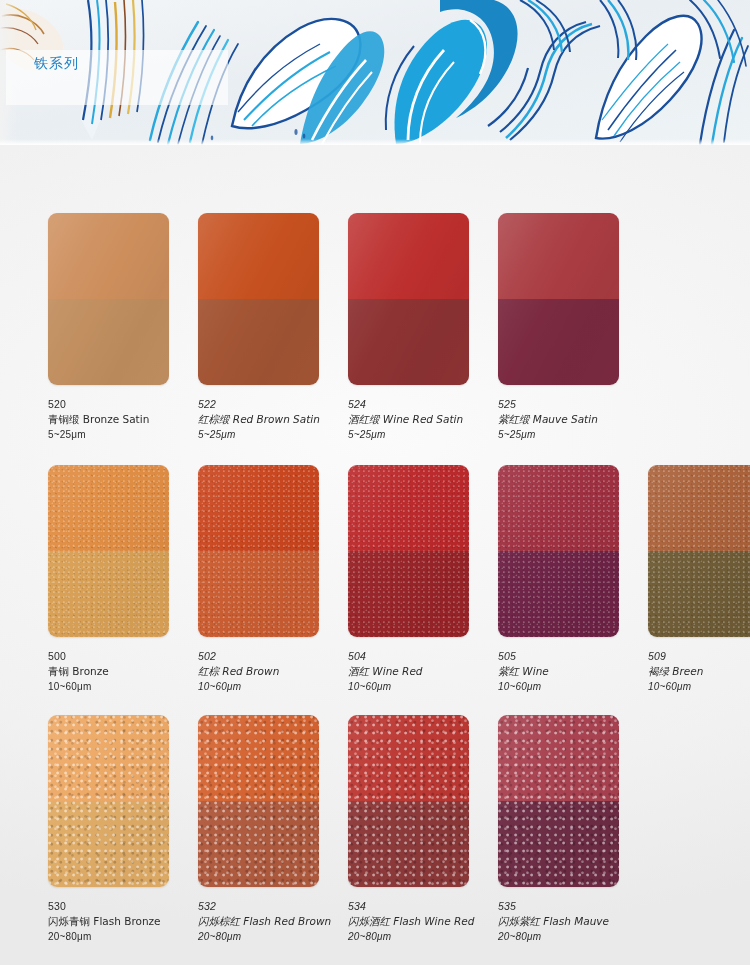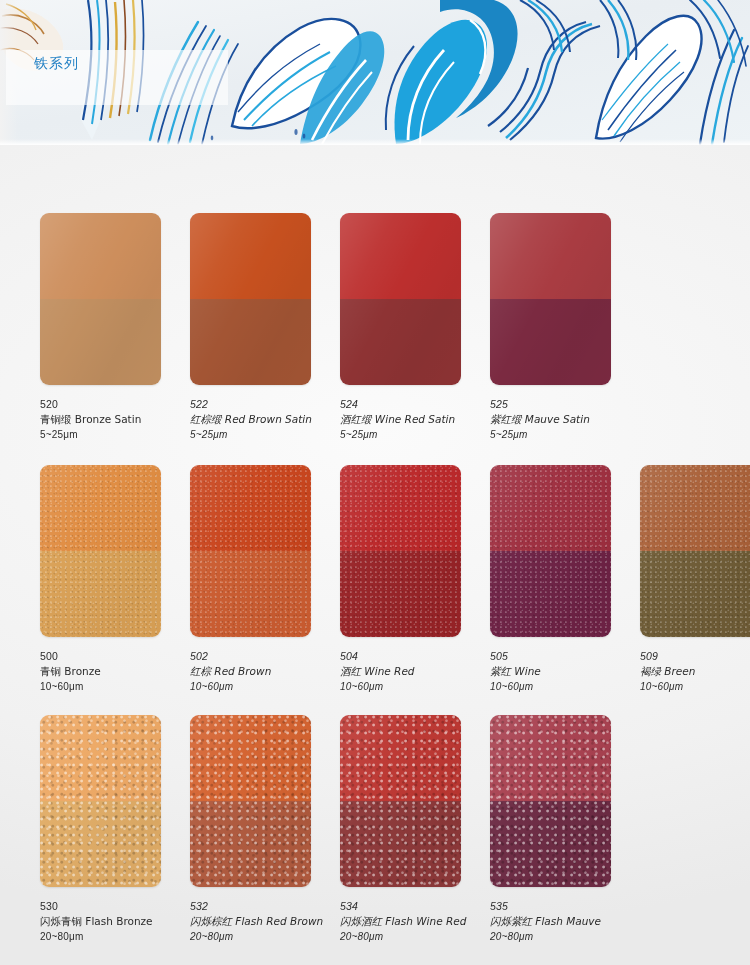--- a/index.html
+++ b/index.html
@@ -82,21 +82,21 @@
   .sheet-inner {
     position: absolute;
     left: 0; top: 0;
     width: 750px; height: 820px;
     background:
       radial-gradient(ellipse 900px 500px at 50% 35%, #fbfbfb 0%, #f1f1f1 70%, #eaeaea 100%);
   }
 
   .row {
     position: absolute;
-    left: 18px;
+    left: 26px;
     width: 714px;
     display: flex;
     gap: 0;
     padding-left: 22px;
   }
   .row-1 { top: 68px; }
   .row-2 { top: 320px; }
   .row-3 { top: 570px; align-items: flex-end; }
 
   .cell {

